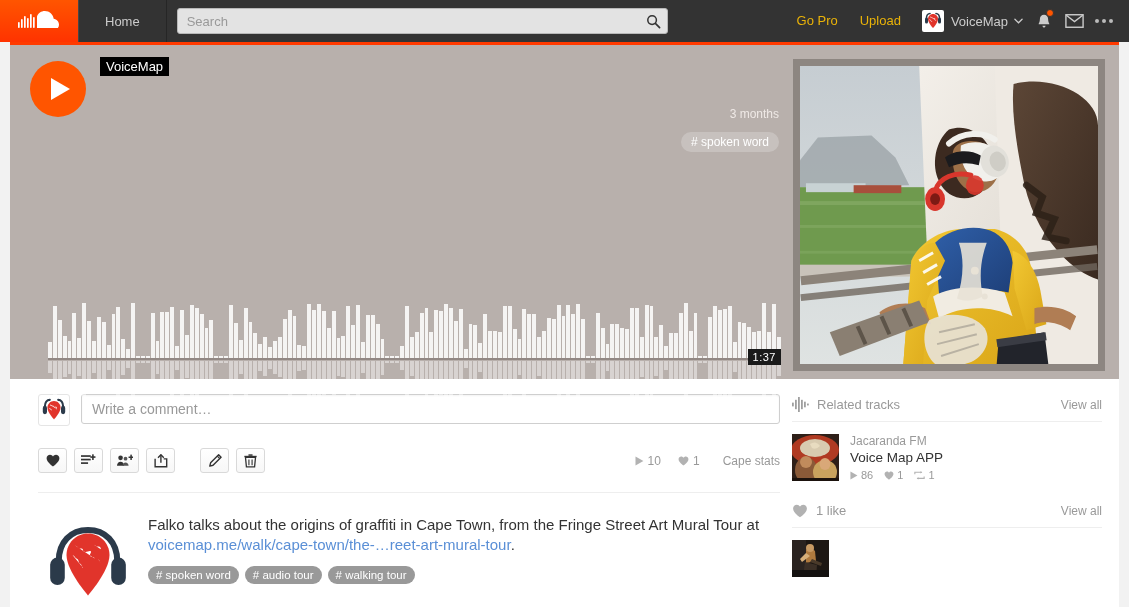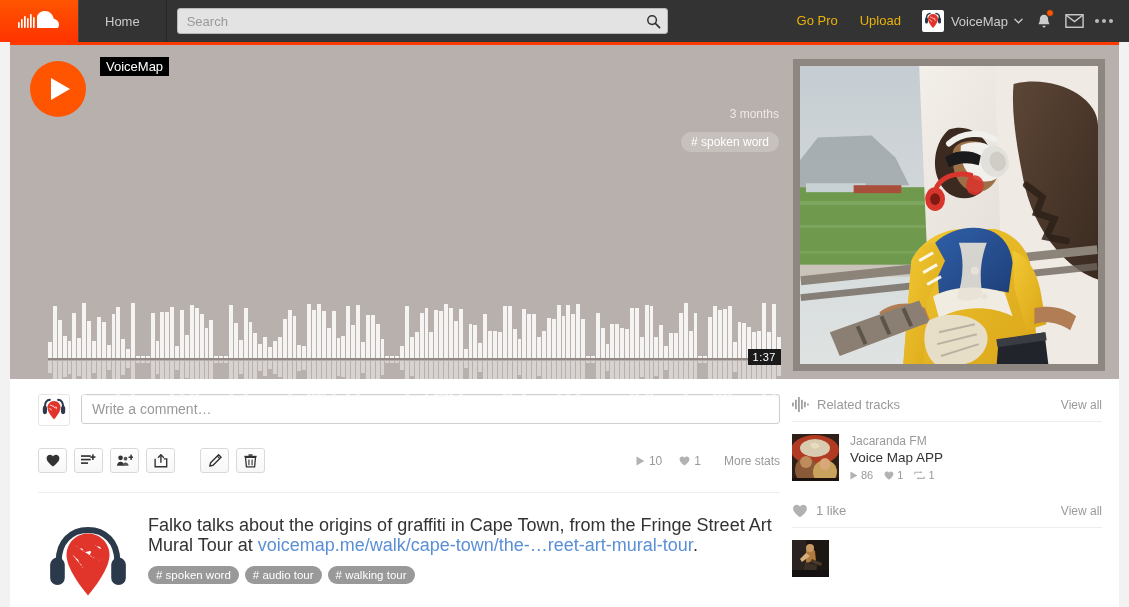--- a/index.html
+++ b/index.html
@@ -203,21 +203,21 @@
     margin-left:auto; display:flex; align-items:flex-start; gap: 5px;
     color:#999; font-size:12px;
   }
   .stat { display:flex; align-items:center; gap:4px; margin-left: 12px; }
   .more-stats { color:#999; font-size:12px; margin-left: 18px; cursor:pointer; }
 
   
   .desc-row { display:flex; margin-top: 22px; }
   .desc-logo { width: 100px; flex:0 0 100px; display:flex; justify-content:center; padding-top: 4px;}
   .desc-body { flex:1; padding-left: 10px; }
-  .desc-text { font-size: 18px; color:#333; line-height: 20px; }
+  .desc-text { font-size: 15px; color:#333; line-height: 20px; }
   .desc-link { color:#5a8fd6; text-decoration:none; }
   .tag-row { margin-top: 11px; display:flex; gap: 6px; }
   .tag {
     background:#999; color:#fff; font-size:11.5px;
     padding: 3px 8px; border-radius: 10px; cursor:pointer; white-space:nowrap;
   }
 
   
   .side-head {
     display:flex; align-items:center;
@@ -824,21 +824,21 @@
               <path d="M0.5 0.6L8.4 5 0.5 9.4z" fill="#b2b2b2"></path>
             </svg>
             <span>10</span>
           </span>
           <span class="stat">
             <svg width="11" height="10" viewBox="0 0 16 15">
               <path d="M8 14.3S0.6 9.6 0.6 4.9C0.6 2.4 2.5.8 4.6.8 6.1.8 7.3 1.7 8 2.8 8.7 1.7 9.9.8 11.4.8c2.1 0 4 1.6 4 4.1 0 4.7-7.4 9.4-7.4 9.4z" fill="#b2b2b2"></path>
             </svg>
             <span>1</span>
           </span>
-          <span class="more-stats">More stats</span>
+          <span class="more-stats">Cape stats</span>
         </div>
       </div>
 
       <div class="desc-row">
         <div class="desc-logo">
           <svg width="86" height="84" viewBox="0 0 100 96">
             <path d="M16 48C16 26 30 12 50 12s34 14 34 36" fill="none" stroke="#2b3a4a" stroke-width="7" stroke-linecap="round"></path>
             <rect x="6" y="44" width="17" height="32" rx="8.5" fill="#2b3a4a"></rect>
             <rect x="77" y="44" width="17" height="32" rx="8.5" fill="#2b3a4a"></rect>
             <path d="M50 16c-13.8 0-25 11.2-25 25 0 18.7 25 47 25 47s25-28.3 25-47c0-13.8-11.2-25-25-25z" fill="#e1342b"></path>

